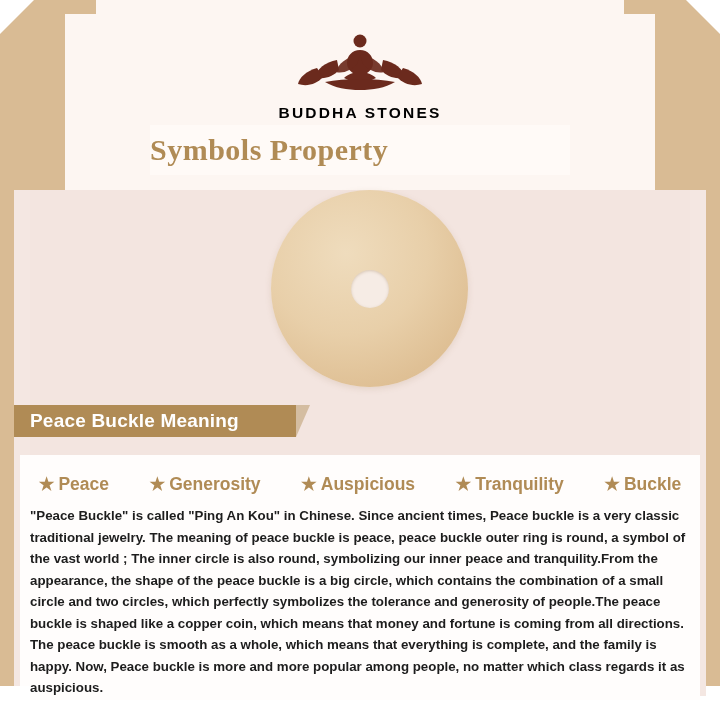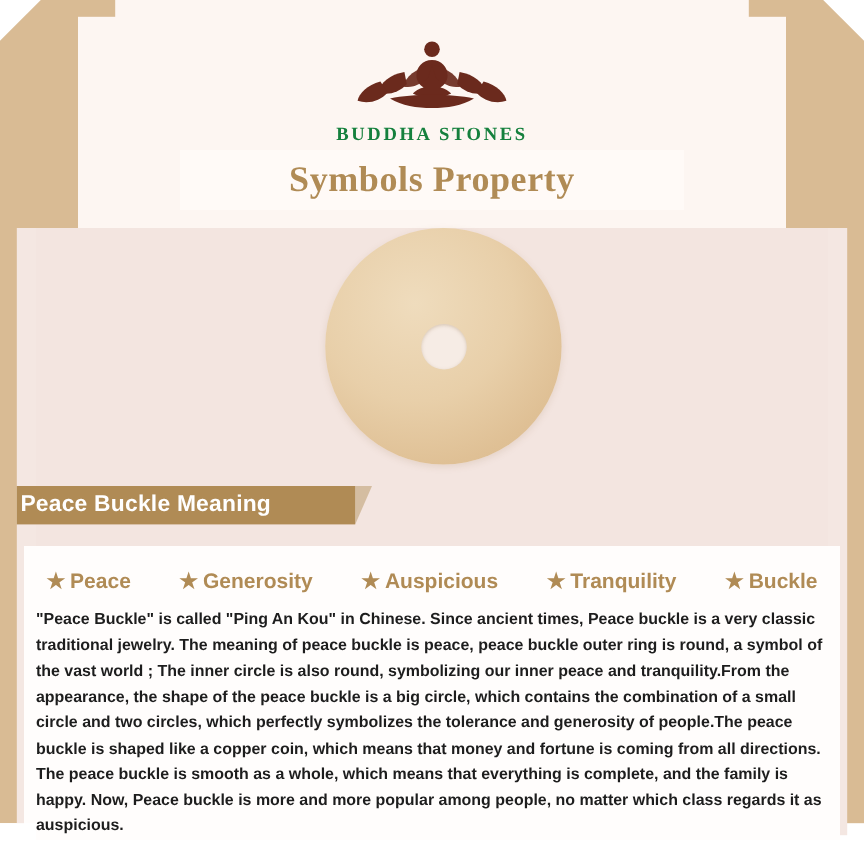--- a/index.html
+++ b/index.html
@@ -91,36 +91,35 @@
   .logo-mark {
     width: 150px;
     height: 72px;
     margin: 0 auto;
     display: block;
   }
   .brand-name {
     margin-top: 8px;
     font-size: 15.5px;
     letter-spacing: 2.2px;
-    color: #15803d;
-    font-weight: bold;
-    font-family: Liberation Serif, serif;
+    color: #000000;
+    font-weight: bold;
+    font-family: Liberation Sans, sans-serif;
   }
   
   .title-band {
     position: absolute;
     top: 125px;
     left: 150px;
     width: 420px;
     height: 50px;
     background: #fffaf7;
     z-index: 6;
     display: flex;
     align-items: center;
-    justify-content: center;
   }
   .title-text {
     font-family: "Liberation Serif", serif;
     font-weight: bold;
     font-size: 30px;
     color: #b08b55;
     letter-spacing: 0.5px;
   }
   
   .disc-area {
@@ -162,21 +161,21 @@
     height: 32px;
     background: #b08b55;
     z-index: 7;
     display: flex;
     align-items: center;
   }
   .ribbon-label {
     color: #ffffff;
     font-size: 19px;
     font-weight: bold;
-    padding-left: 3px;
+    padding-left: 16px;
     letter-spacing: 0.2px;
     font-family: "Liberation Sans", sans-serif;
   }
   .ribbon-tail {
     position: absolute;
     top: 405px;
     left: 296px;
     width: 0;
     height: 0;
     border-top: 32px solid #b08b55;

